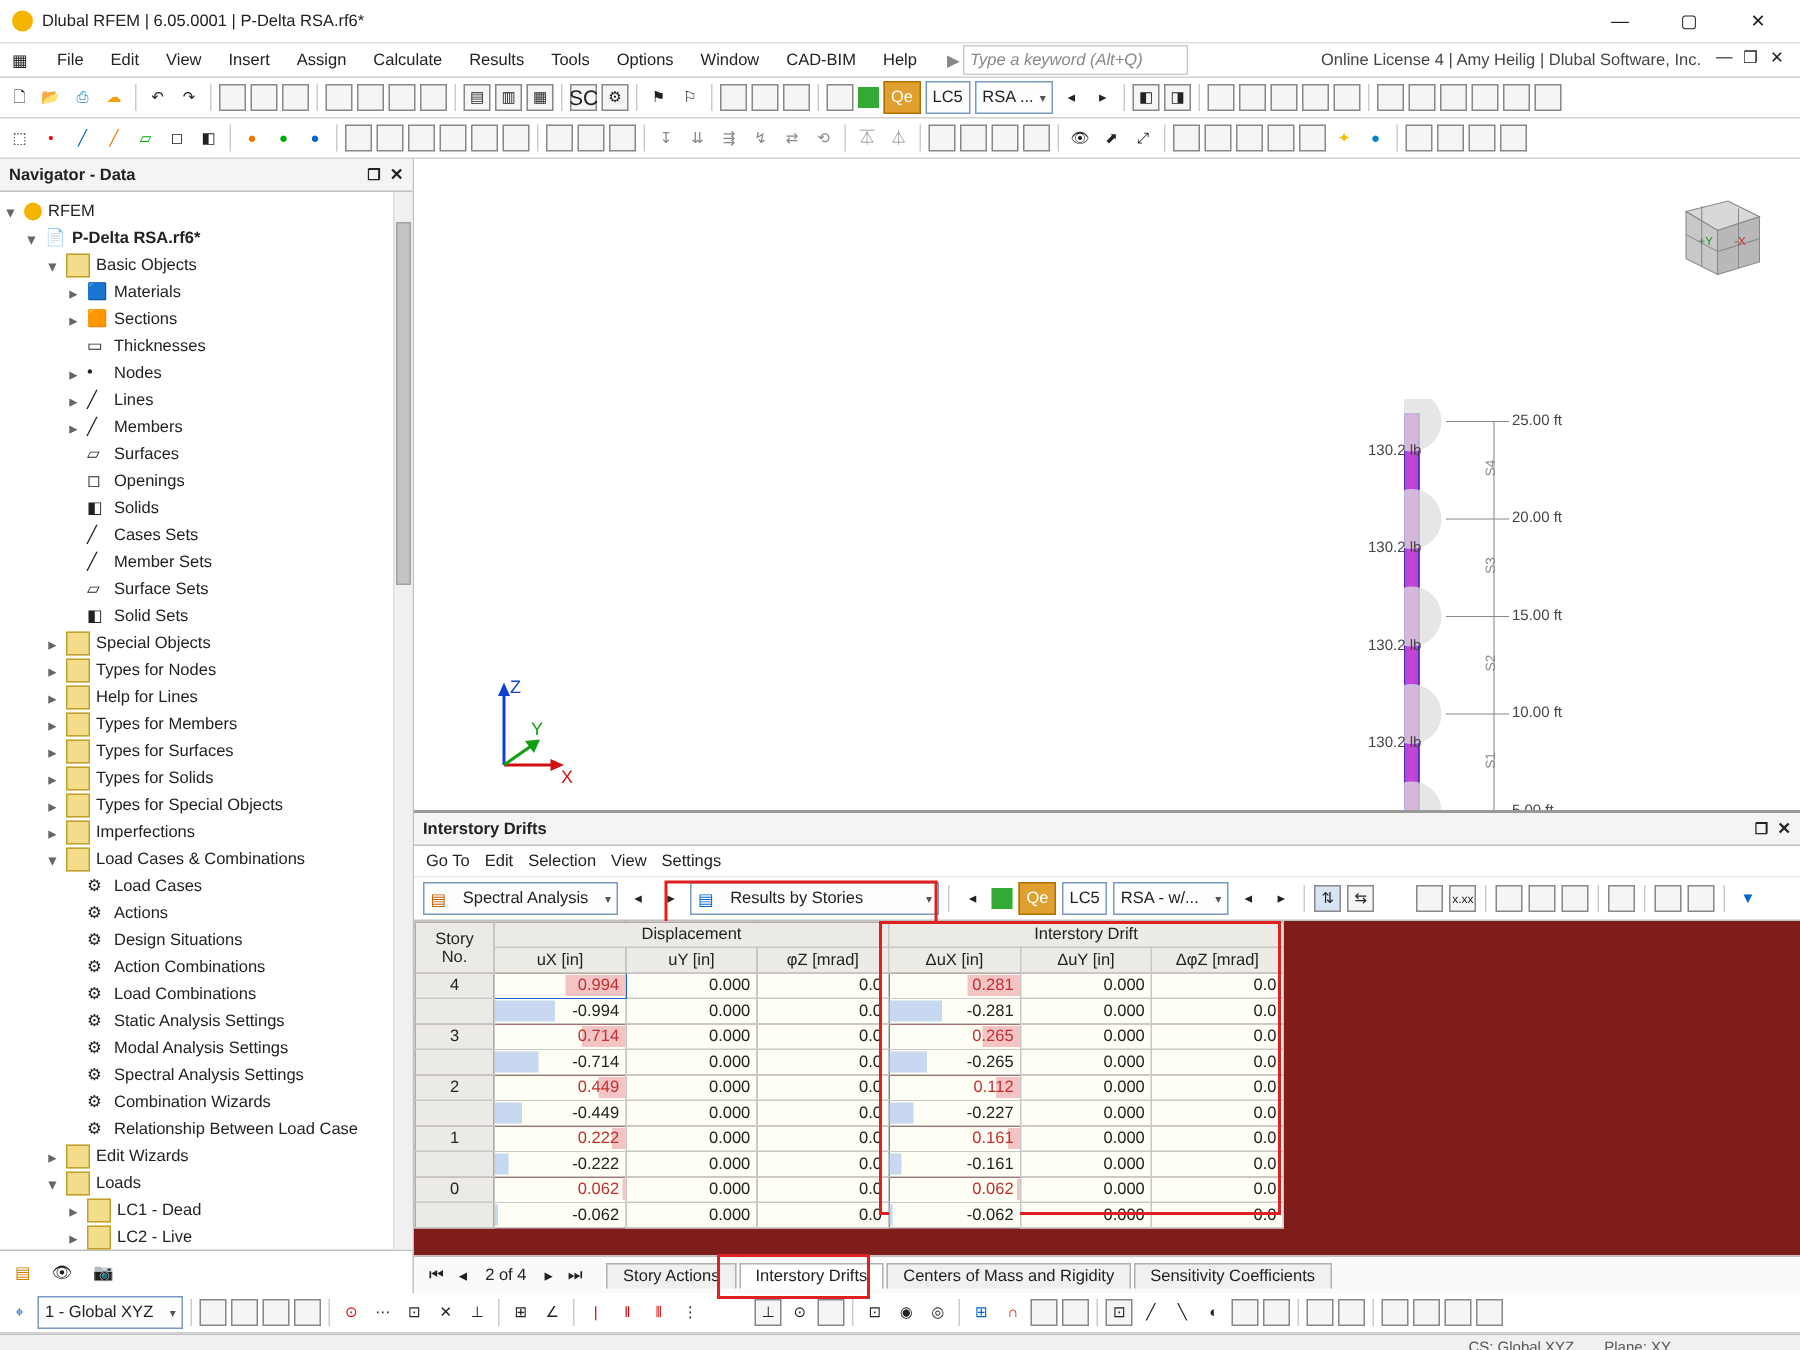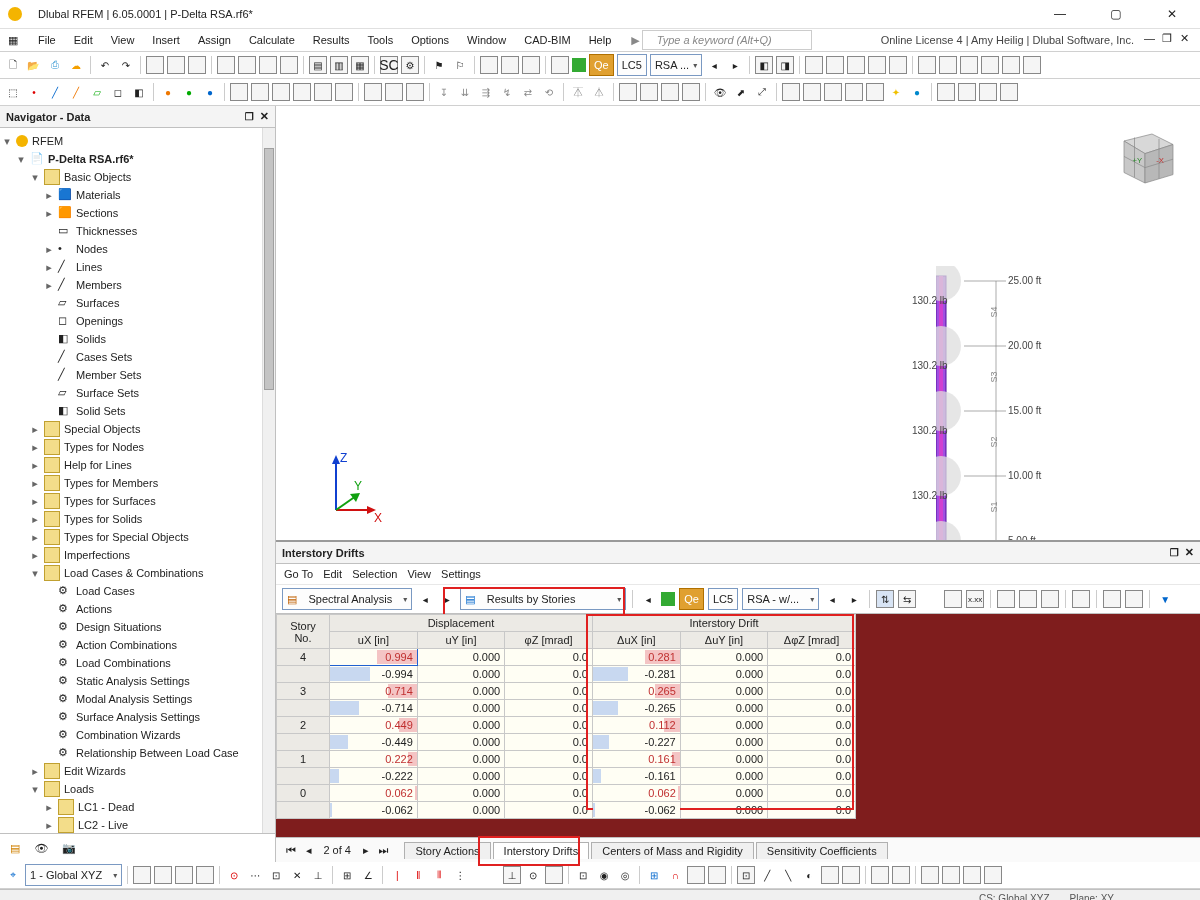--- a/index.html
+++ b/index.html
@@ -1,24 +1,24 @@
 <!DOCTYPE html>
 <html><head>
 <meta charset="utf-8">
 <style>
 html,body{margin:0;padding:0;font-family:"Segoe UI",Tahoma,sans-serif;font-size:11px;color:#222;background:#fff;overflow:hidden;width:1200px;height:900px;}
-.titlebar{height:28px;background:#fff;border-bottom:1px solid #e0e0e0;display:flex;align-items:center;padding:0 8px;gap:16px;}
+.titlebar{height:28px;background:#fff;border-bottom:1px solid #e0e0e0;display:flex;align-items:center;padding:0 8px;gap:6px;}
 .titlebar .logo{width:14px;height:14px;border-radius:50%;background:#f4b400;display:inline-block;}
 .titlebar .title{flex:0 0 auto;}
 .titlebar .spacer{flex:1;}
 .winbtn{width:40px;height:22px;display:flex;align-items:center;justify-content:center;font-size:12px;}
 .menubar{height:22px;display:flex;align-items:center;gap:2px;padding:0 4px;border-bottom:1px solid #d0d0d0;}
 .menubar .mitem{padding:2px 8px;}
 .menubar .mitem.icon{width:16px;padding:2px 4px;}
-.kw{border:1px solid #ccc;height:18px;padding:0 14px;color:#888;font-style:italic;width:140px;display:flex;align-items:center;}
+.kw{border:1px solid #ccc;height:18px;padding:0 4px;color:#888;font-style:italic;width:140px;display:flex;align-items:center;}
 .toolbar{height:26px;border-bottom:1px solid #d0d0d0;display:flex;align-items:center;gap:3px;padding:0 4px;}
 .tb{width:16px;height:16px;border:1px solid transparent;display:inline-flex;align-items:center;justify-content:center;font-size:10px;}
 .tb.box{border:1px solid #888;background:#f5f5f5;}
 .sep{width:1px;height:18px;background:#ccc;margin:0 2px;}
 .mainrow{display:flex;height:calc(100% - 28px - 22px - 26px - 26px - 26px - 16px);}
 .nav{width:275px;border-right:1px solid #c0c0c0;display:flex;flex-direction:column;}
 .nav .hdr{background:#f4f4f4;border-bottom:1px solid #c0c0c0;padding:4px 6px;font-weight:600;display:flex;align-items:center;}
 .nav .hdr .sp{flex:1;}
 .tree{flex:1;overflow:auto;padding:4px 2px;position:relative;}
 .tn{display:flex;align-items:center;height:18px;gap:4px;white-space:nowrap;}
@@ -382,21 +382,21 @@
           <span>Static Analysis Settings</span>
         </div>
         <div class="tn pad3">
           <span class="tw"></span>
           <span class="ic">⚙</span>
           <span>Modal Analysis Settings</span>
         </div>
         <div class="tn pad3">
           <span class="tw"></span>
           <span class="ic">⚙</span>
-          <span>Surface Analysis Settings</span>
+          <span>Spectral Analysis Settings</span>
         </div>
         <div class="tn pad3">
           <span class="tw"></span>
           <span class="ic">⚙</span>
           <span>Combination Wizards</span>
         </div>
         <div class="tn pad3">
           <span class="tw"></span>
           <span class="ic">⚙</span>
           <span>Relationship Between Load Case</span>

